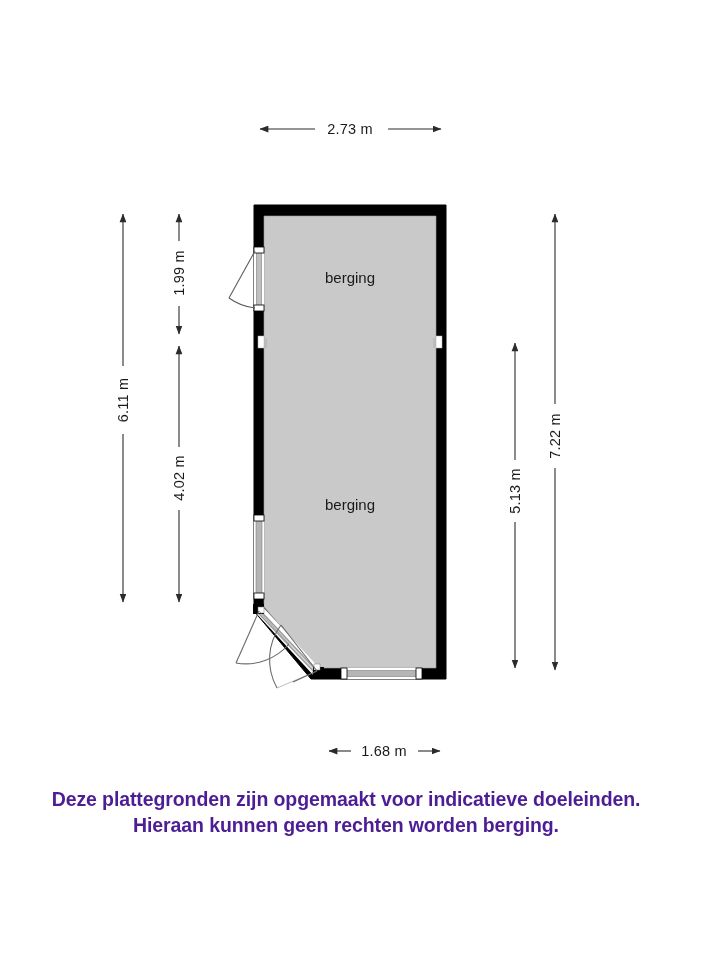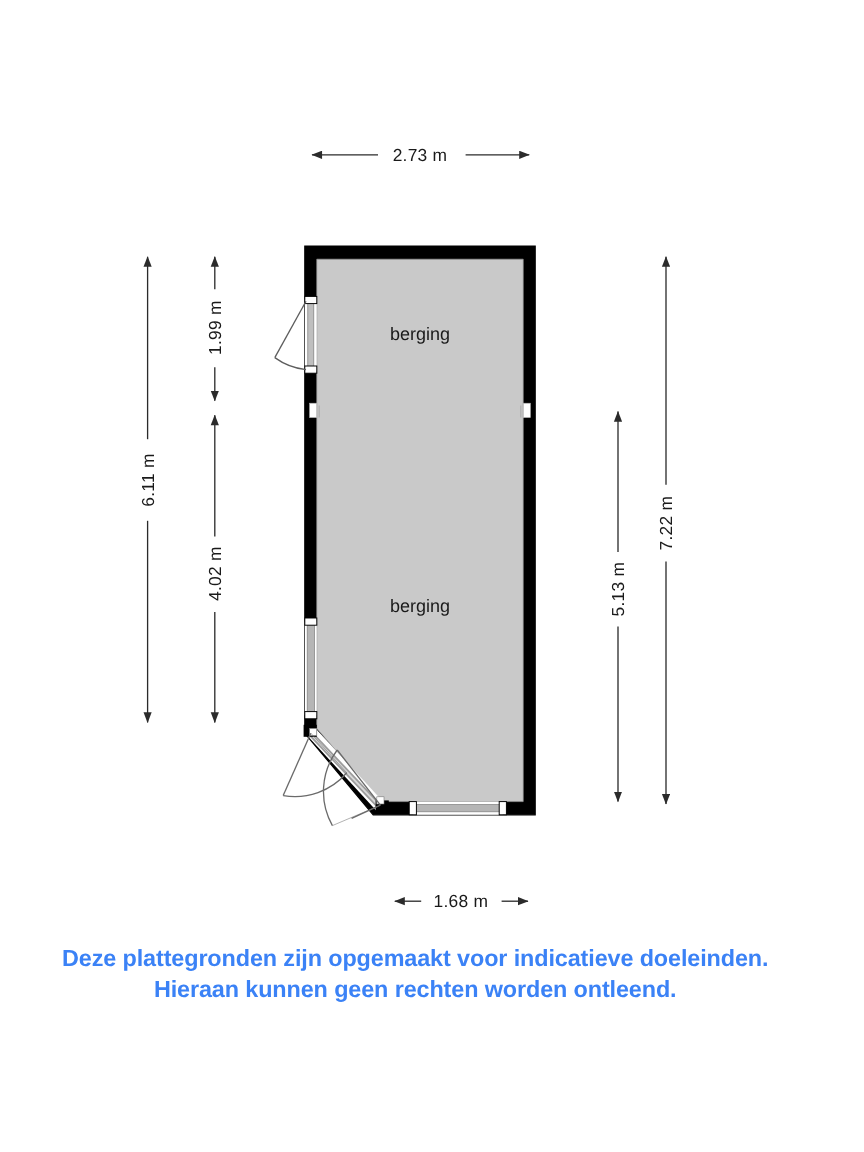--- a/index.html
+++ b/index.html
@@ -44,21 +44,21 @@
   #disclaimer {
     position: absolute;
     left: 0;
     top: 786px;
     width: 692px;
     text-align: center;
     font-family: "Liberation Sans", sans-serif;
     font-weight: bold;
     font-size: 19.5px;
     line-height: 26px;
-    color: #3b82f6;
+    color: #4c1d95;
     letter-spacing: -0.1px;
   }
   #disclaimer div { white-space: nowrap; }
 </style>
 </head>
 <body>
 
 <div id="plan-stage">
 
   <svg class="floorplan" viewBox="0 0 720 960" xmlns="http://www.w3.org/2000/svg">
@@ -195,16 +195,16 @@
     <g>
       <line x1="555" y1="214" x2="555" y2="404" stroke="#2b2b2b" stroke-width="1.1" marker-start="url(#arrTail)"></line>
       <line x1="555" y1="468" x2="555" y2="670" stroke="#2b2b2b" stroke-width="1.1" marker-end="url(#arrHead)"></line>
       <text class="dim-text" x="560" y="436" text-anchor="middle" transform="rotate(-90 560 436)">7.22 m</text>
     </g>
 
   </svg>
 
   <div id="disclaimer">
     <div>Deze plattegronden zijn opgemaakt voor indicatieve doeleinden.</div>
-    <div>Hieraan kunnen geen rechten worden ontleend.</div>
+    <div>Hieraan kunnen geen rechten worden berging.</div>
   </div>
 
 </div>
 
 </body></html>

